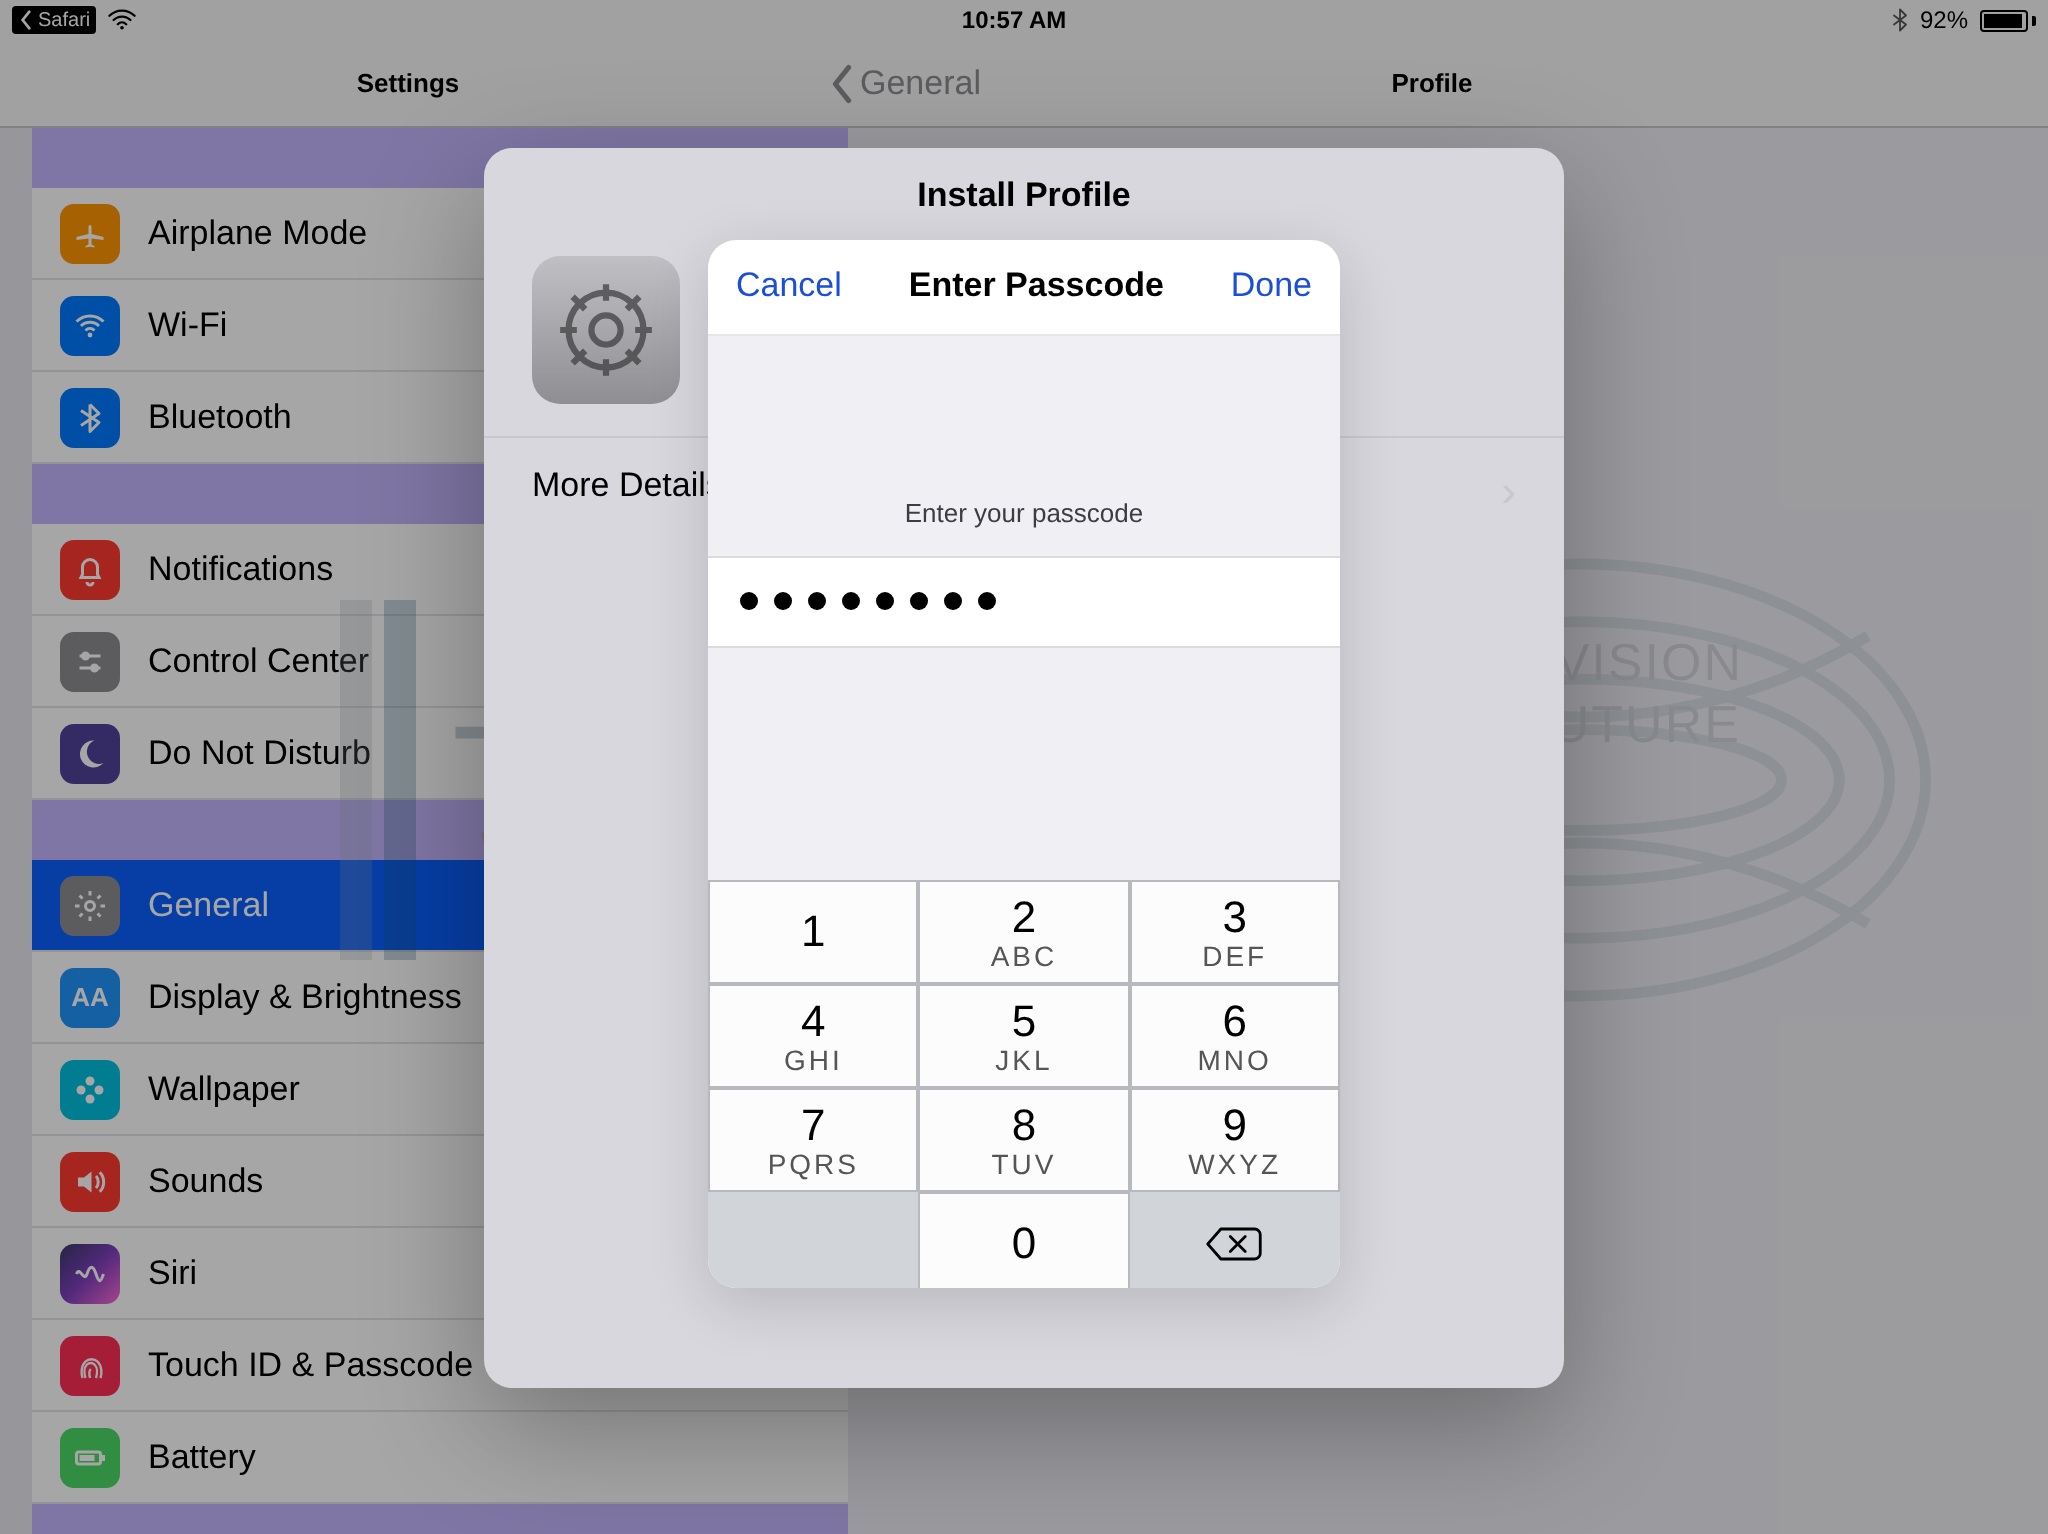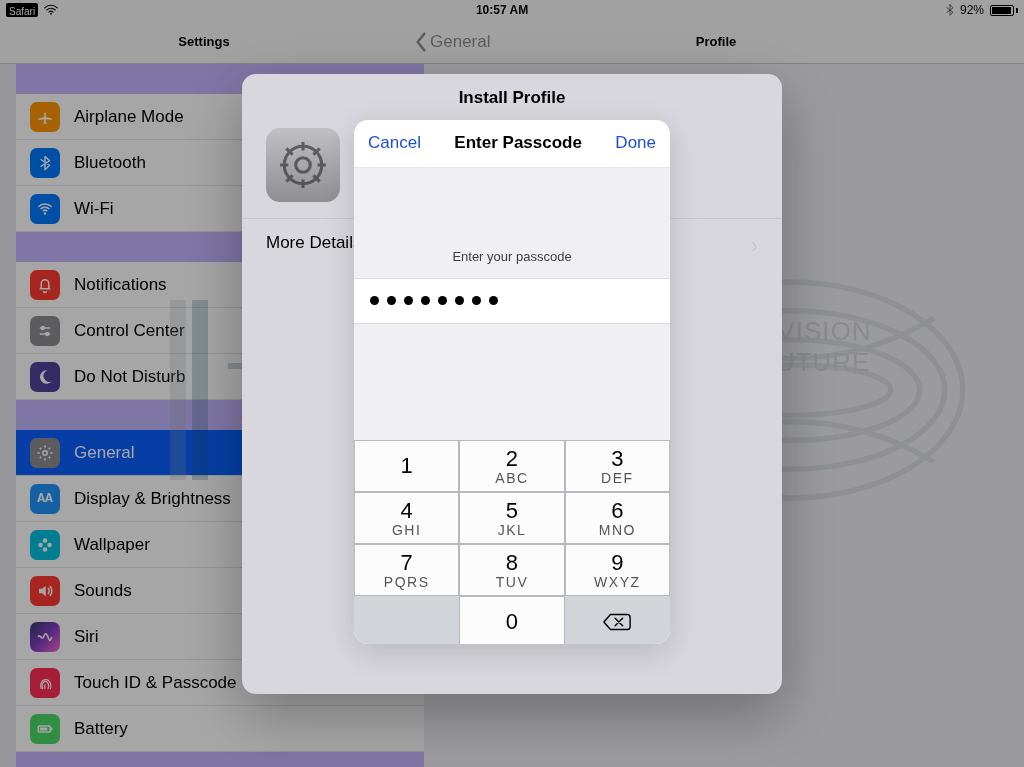--- a/index.html
+++ b/index.html
@@ -19,21 +19,21 @@
     align-items: center;
     justify-content: space-between;
     padding: 0 6px;
     font-size: 12px;
     color: #000;
     background: #f7f7f8;
   }
   .sb-left, .sb-right { display: flex; align-items: center; gap: 6px; }
   .sb-safari {
     display: flex; align-items: center; gap: 2px;
-    background: #000; color: #fff; border-radius: 2px; padding: 0 3px; height: 14px; font-size: 10px; flex-direction: column;
+    background: #000; color: #fff; border-radius: 2px; padding: 0 3px; height: 14px; font-size: 10px;
   }
   .wifi-icon { width: 14px; height: 12px; }
   .bt-icon { width: 8px; height: 12px; }
   .battery { display: flex; align-items: center; gap: 2px; }
   .battery-body { width: 24px; height: 11px; border: 1px solid #000; border-radius: 2px; position: relative; }
   .battery-fill { position: absolute; left: 1px; top: 1px; bottom: 1px; width: 88%; background:#000; }
   .battery-tip { width: 2px; height: 5px; background: #000; border-radius: 0 1px 1px 0; }
   .sb-time { font-weight: 600; }
   
   .navbar {
@@ -58,21 +58,21 @@
   .row .spacer { flex:1; }
   .row .val { color:#8e8e93; }
   .row.selected { background:#0a60ff; color:#fff; }
   .icon-sq {
     width: 30px; height: 30px; border-radius: 7px; display:flex;
     align-items:center; justify-content:center; color:#fff; flex:0 0 auto;
   }
   .ic-orange{background:#ff9500;} .ic-blue{background:#007aff;}
   .ic-red{background:#ff3b30;} .ic-gray{background:#8e8e93;}
   .ic-purple{background:#51439b;} .ic-teal{background:#00c0dd;}
-  .ic-green{background:#4cd964;} .ic-blue2{background:#2094fa;font-family:Liberation Mono, monospace;}
+  .ic-green{background:#4cd964;} .ic-blue2{background:#2094fa;}
   .ic-siri{background:linear-gradient(135deg,#3a3a6a,#7f3fbf,#ff6bd6);}
   .ic-fp{background:#ff2d55;}
   .icon-sq svg{width:18px;height:18px;}
   
   .overlay {
     position:absolute; inset:0; background:rgba(0,0,0,0.35);
     display:flex; align-items:center; justify-content:center;
   }
   .modal {
     width: 540px; height: 620px; background:#d7d7dd; border-radius: 14px;
@@ -179,36 +179,36 @@
           <svg viewBox="0 0 24 24">
             <path fill="#fff" d="M21 14l-8-2V7a1 1 0 0 0-2 0v5l-8 2v2l8-1v4l-2 1v1l3-.5 3 .5v-1l-2-1v-4l8 1z"></path>
           </svg>
         </div>
         <span>Airplane Mode</span>
         <span class="spacer"></span>
       </div>
       <div class="row">
         <div class="icon-sq ic-blue">
           <svg viewBox="0 0 24 24">
-            <path stroke="#fff" stroke-width="2" fill="none" stroke-linejoin="round" d="M12 3v18l6-6L6 7m0 10 12-8-6-6"></path>
-          </svg>
-        </div>
-        <span>Bluetooth</span>
-        <span class="spacer"></span>
-      </div>
-      <div class="row">
-        <div class="icon-sq ic-blue">
-          <svg viewBox="0 0 24 24">
             <path stroke="#fff" stroke-width="2" fill="none" d="M3 9c5-5 13-5 18 0M6 12c3.3-3.3 8.7-3.3 12 0M9 15c1.7-1.7 4.3-1.7 6 0"></path>
             <circle cx="12" cy="18" r="1.6" fill="#fff"></circle>
           </svg>
         </div>
         <span>Wi-Fi</span>
         <span class="spacer"></span>
         <span class="val">N</span>
+      </div>
+      <div class="row">
+        <div class="icon-sq ic-blue">
+          <svg viewBox="0 0 24 24">
+            <path stroke="#fff" stroke-width="2" fill="none" stroke-linejoin="round" d="M12 3v18l6-6L6 7m0 10 12-8-6-6"></path>
+          </svg>
+        </div>
+        <span>Bluetooth</span>
+        <span class="spacer"></span>
       </div>
       <div class="group-gap"></div>
       <div class="row">
         <div class="icon-sq ic-red">
           <svg viewBox="0 0 24 24">
             <path fill="none" stroke="#fff" stroke-width="2" d="M6 17h12l-1-2V10a5 5 0 0 0-10 0v5zM10 20a2 2 0 0 0 4 0"></path>
           </svg>
         </div>
         <span>Notifications</span>
         <span class="spacer"></span>

